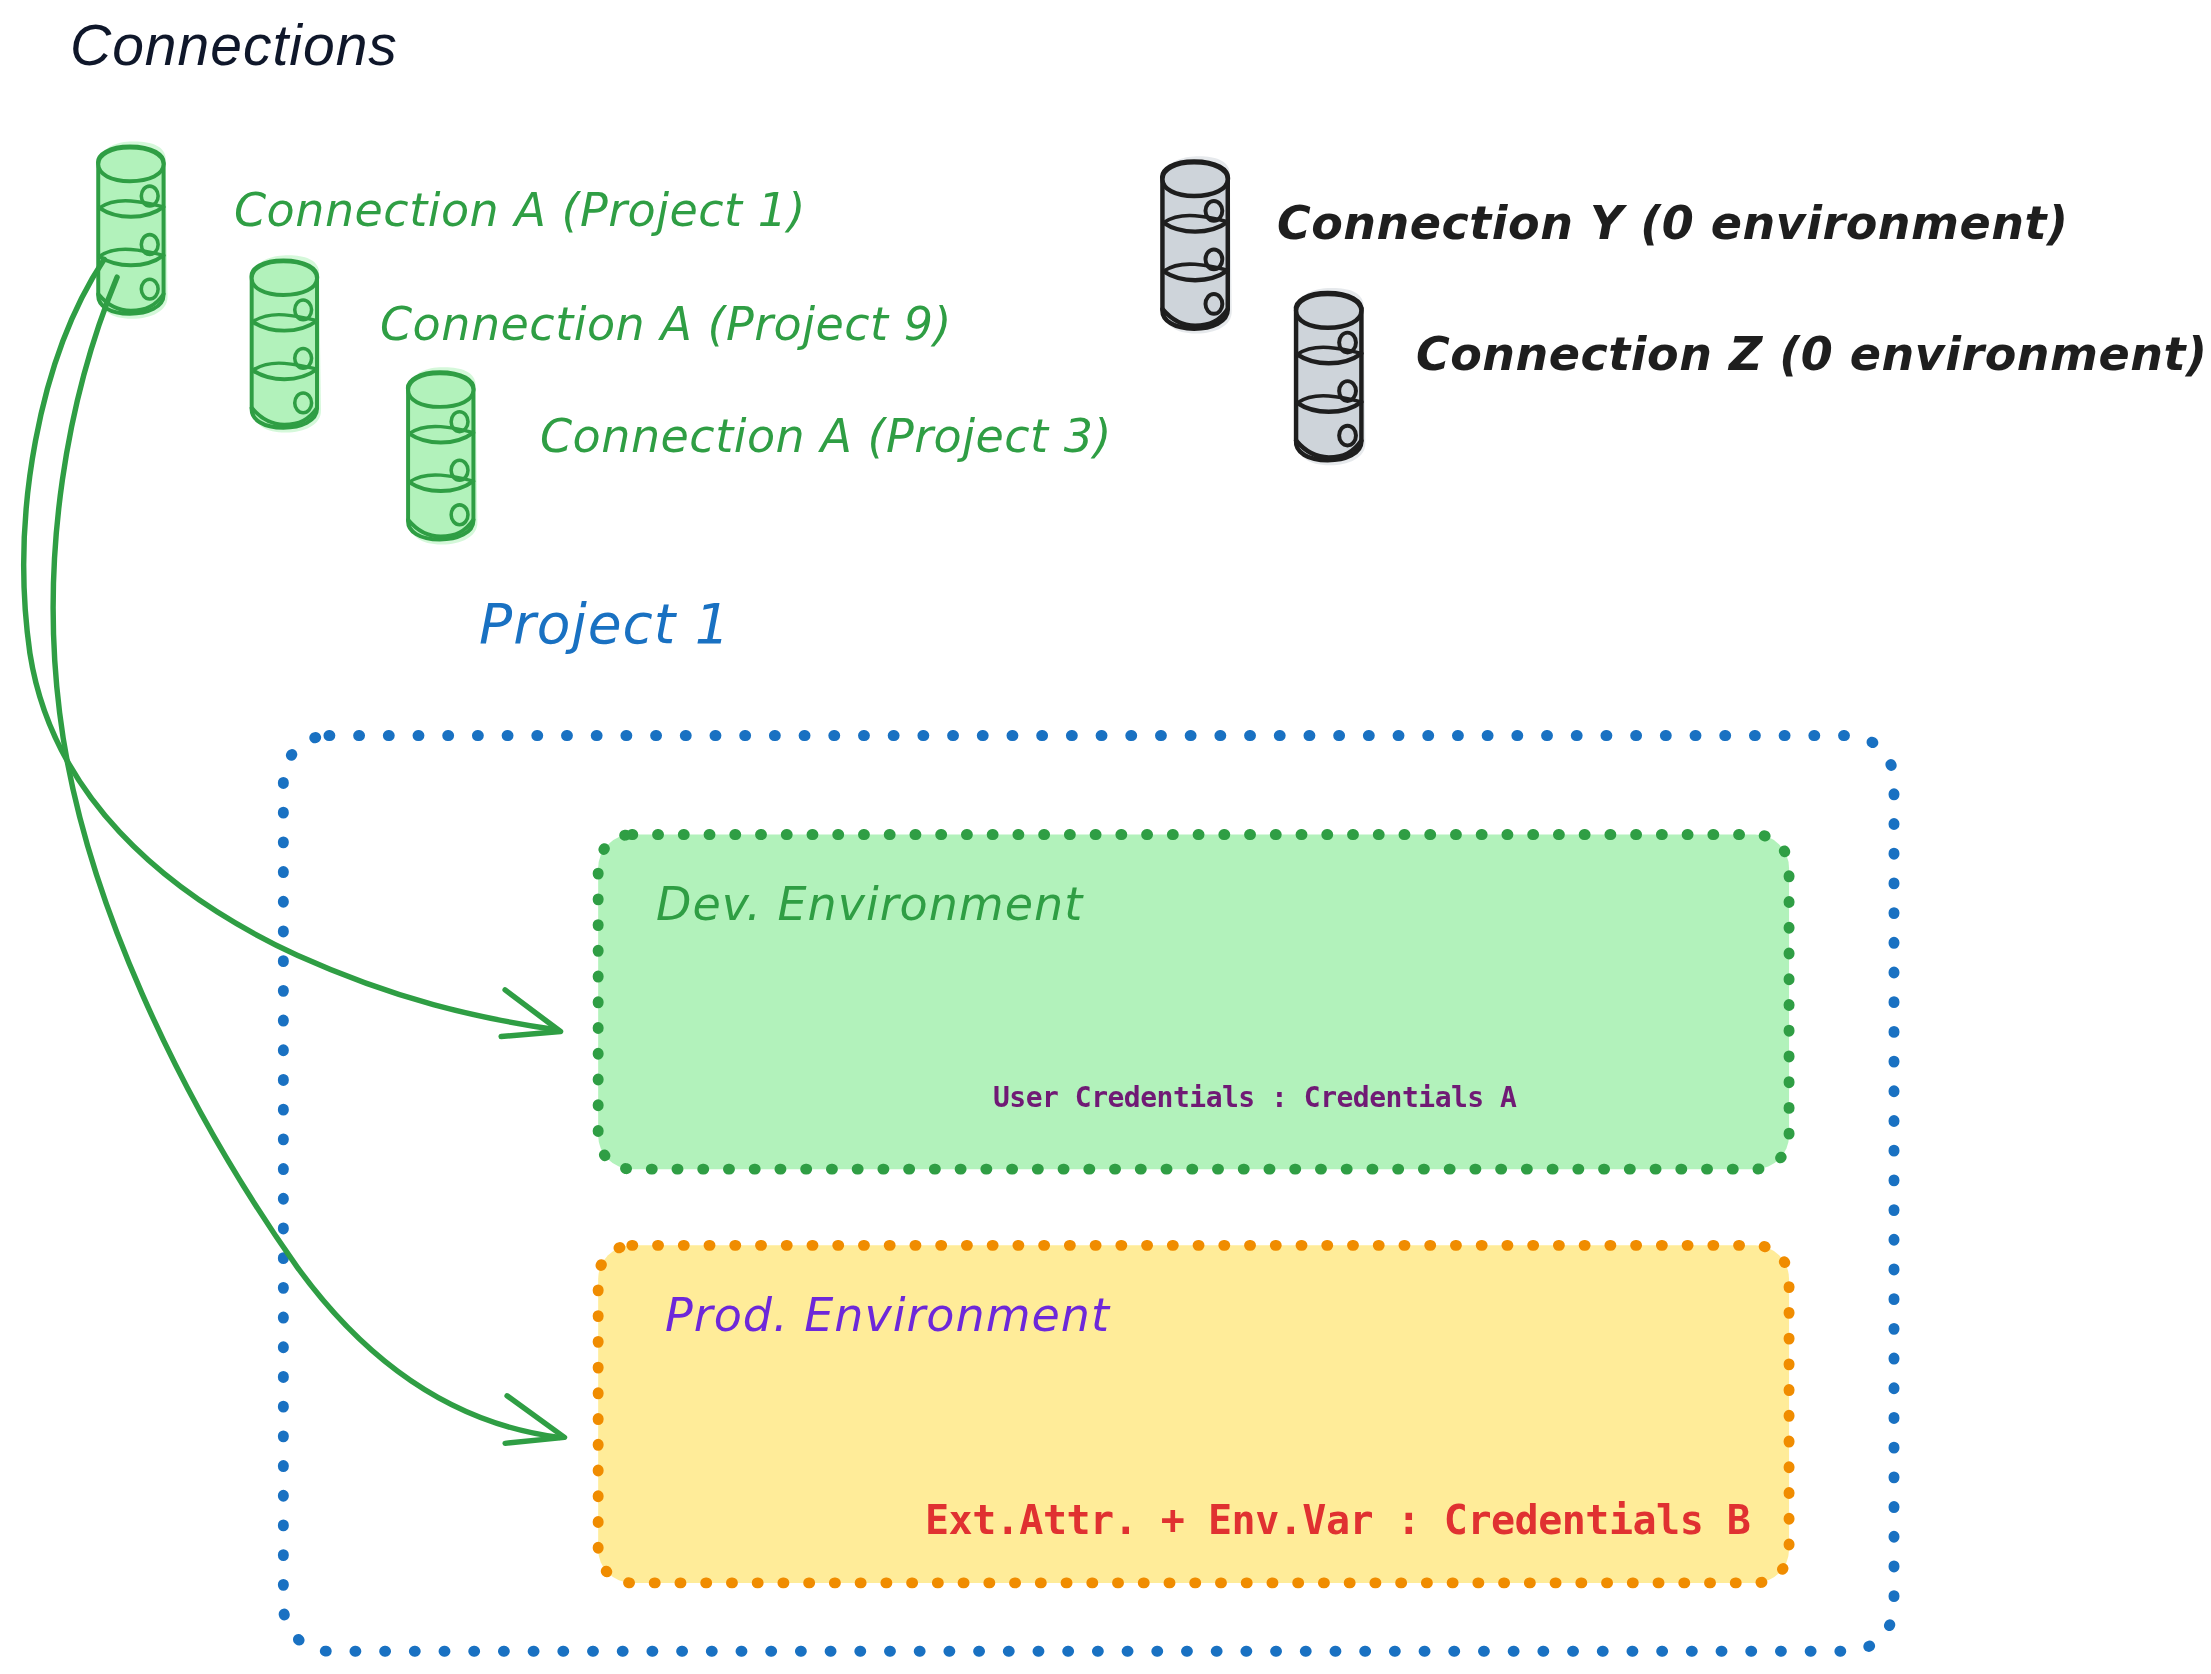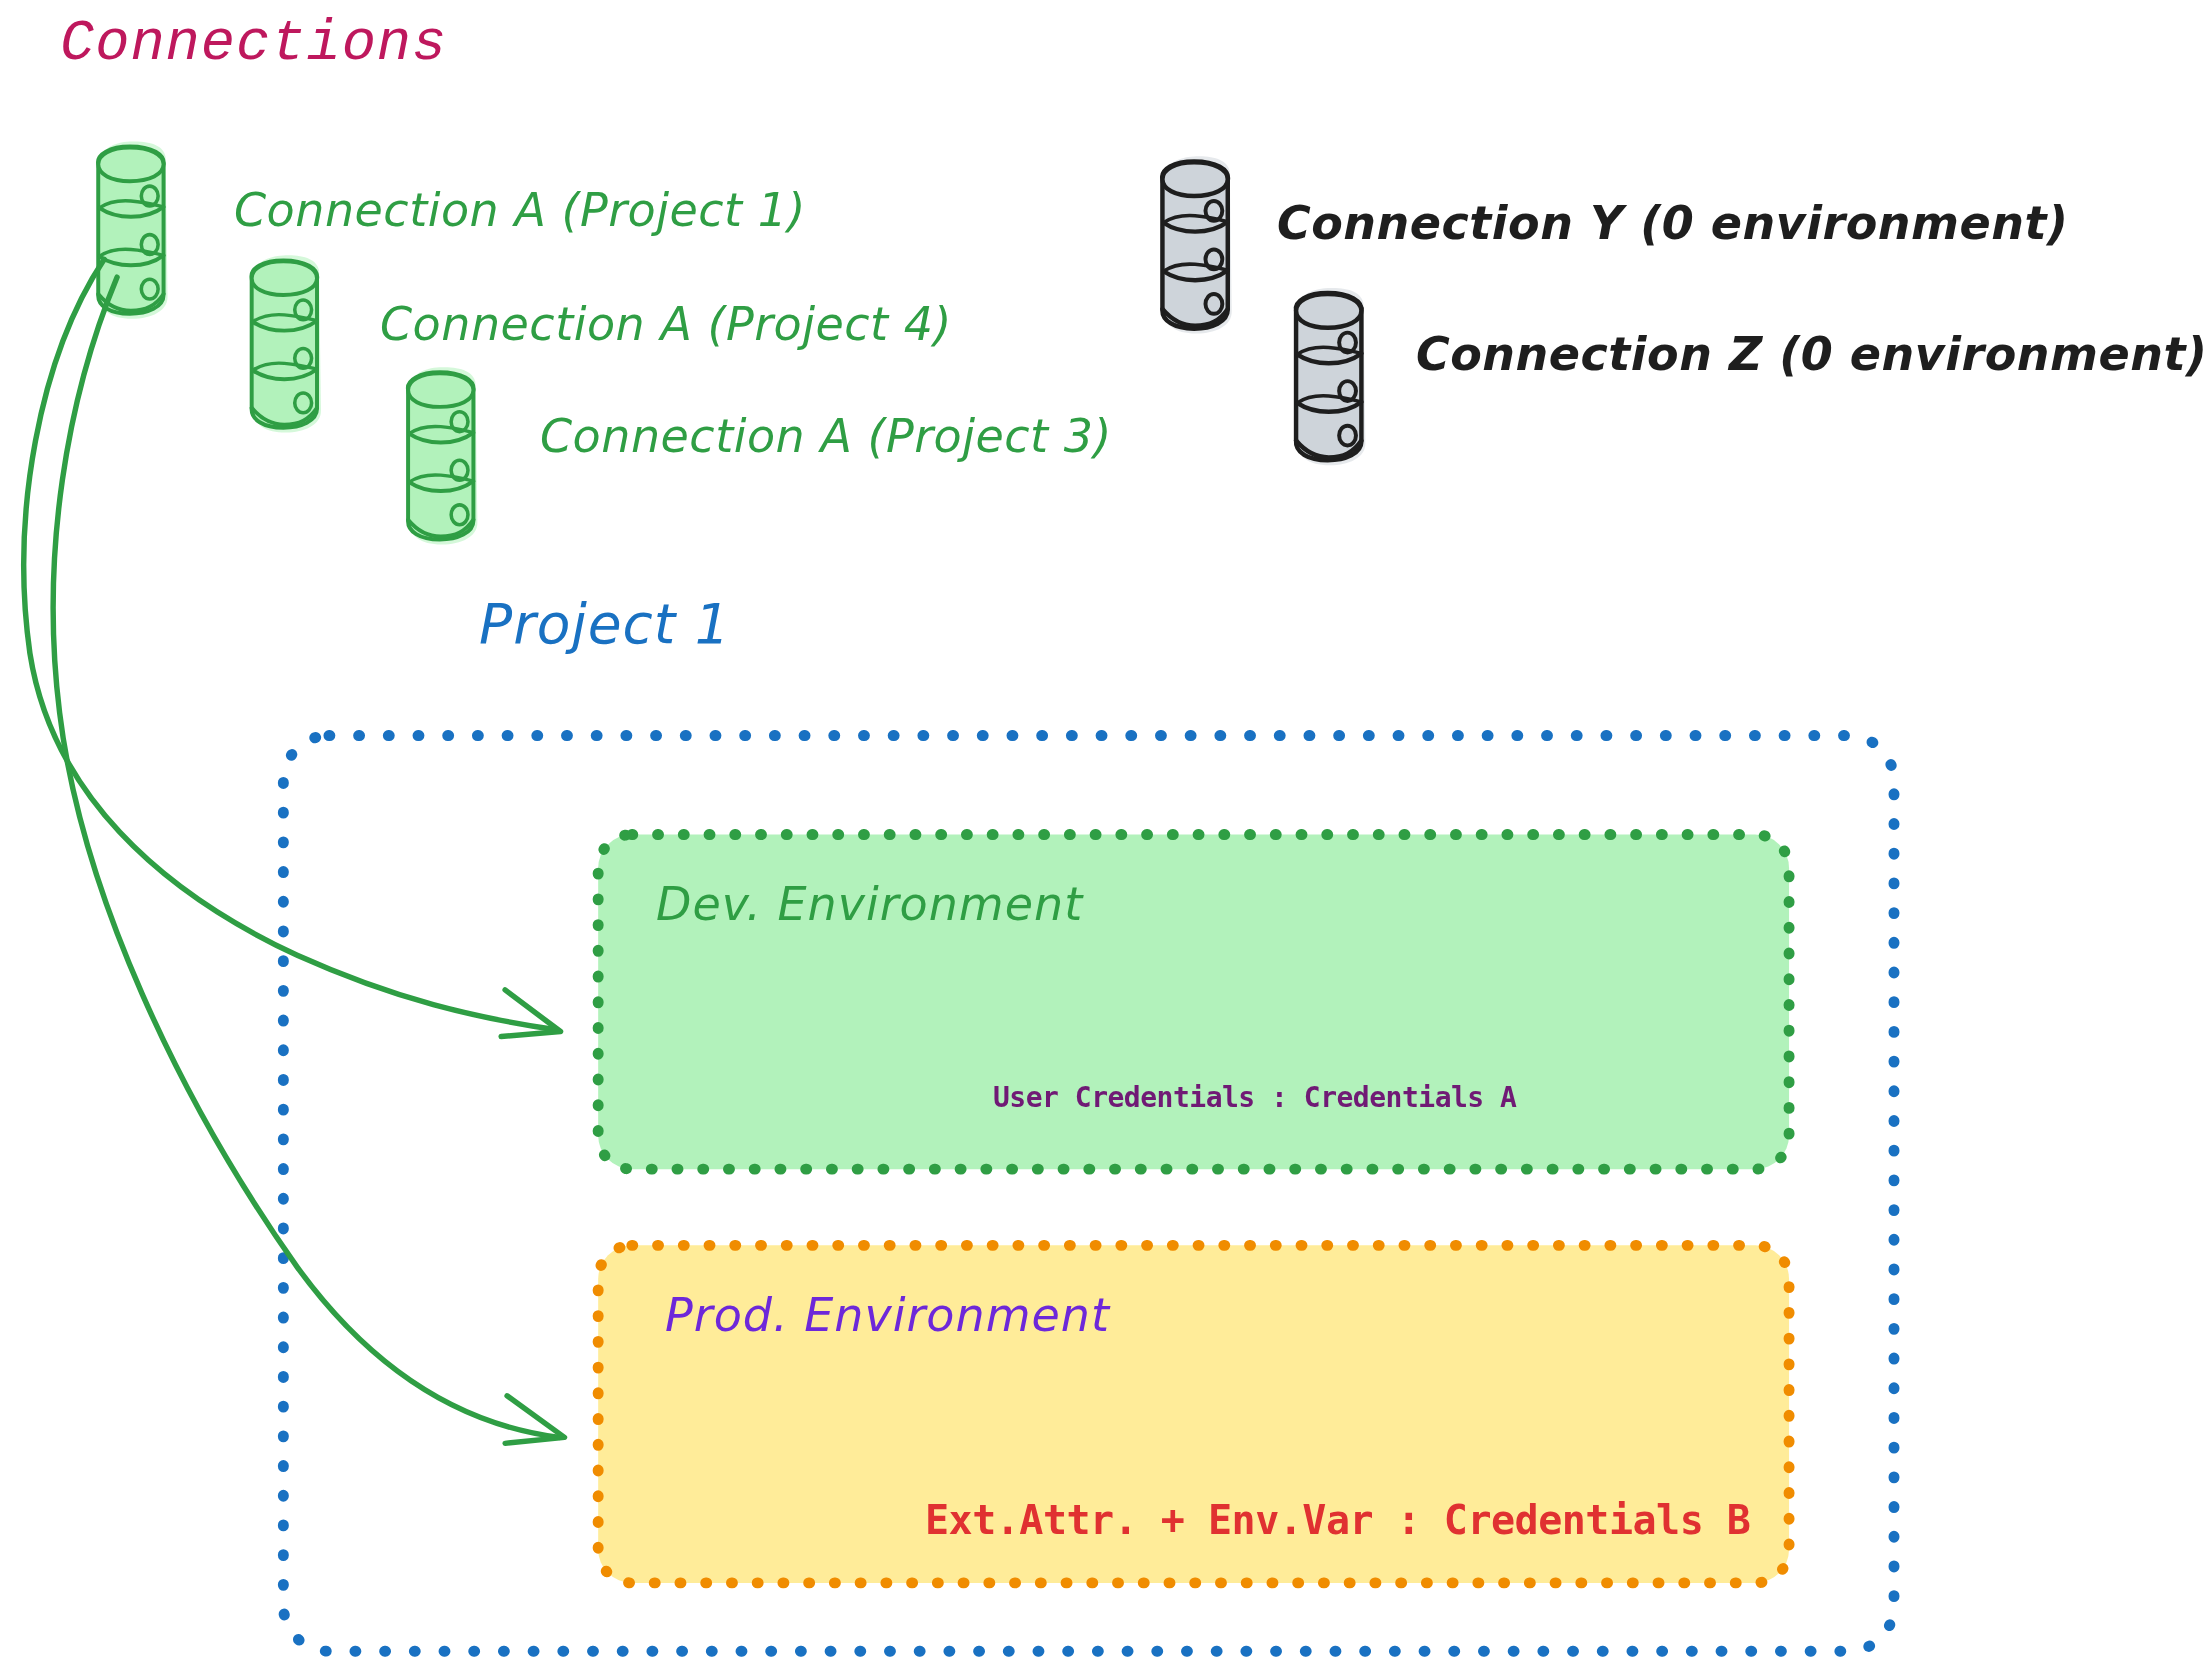--- a/index.html
+++ b/index.html
@@ -34,25 +34,25 @@
     font-family: "DejaVu Sans", sans-serif;
     font-style: italic;
     font-weight: 400;
   }
   .mono {
     font-family: "DejaVu Sans Mono", "Liberation Mono", monospace;
     font-weight: 700;
     letter-spacing: -0.5px;
   }
   #title-connections {
-    left: 60px;
+    left: 70px;
     top: 12px;
     font-size: 57px;
-    color: #be185d;
-    font-family: Liberation Mono, monospace;
+    color: #0f172a;
+    font-family: Liberation Sans, sans-serif;
     font-weight: 400;
     letter-spacing: 1px;
   }
   .conn-label {
     font-size: 46px;
     letter-spacing: 0.5px;
   }
   .conn-green { color: #2f9e44; }
   .conn-black { color: #1e1e1e; font-weight: bold; }
   #label-a1 { left: 234px; top: 183px; }
@@ -175,21 +175,21 @@
     <g>
       <path d="M118 280 C68 400 40 560 60 720 C82 900 180 1110 300 1280 C380 1390 470 1440 565 1452" fill="none" stroke="#2f9e44" stroke-width="5.5" stroke-linecap="round"></path>
       <path d="M512 1410 L570 1452 L510 1458" fill="none" stroke="#2f9e44" stroke-width="5.5" stroke-linecap="round" stroke-linejoin="round"></path>
     </g>
   </svg>
 
   <div class="lbl hand" id="title-connections">Connections</div>
 
   <div class="lbl hand conn-label conn-green" id="label-a1">Connection A (Project 1)</div>
 
-  <div class="lbl hand conn-label conn-green" id="label-a2">Connection A (Project 4)</div>
+  <div class="lbl hand conn-label conn-green" id="label-a2">Connection A (Project 9)</div>
 
   <div class="lbl hand conn-label conn-green" id="label-a3">Connection A (Project 3)</div>
 
   <div class="lbl hand conn-label conn-black" id="label-y">Connection Y (0 environment)</div>
 
   <div class="lbl hand conn-label conn-black" id="label-z">Connection Z (0 environment)</div>
 
   <div class="lbl hand" id="title-project1">Project 1</div>
 
   <div class="lbl hand" id="label-dev">Dev. Environment</div>

